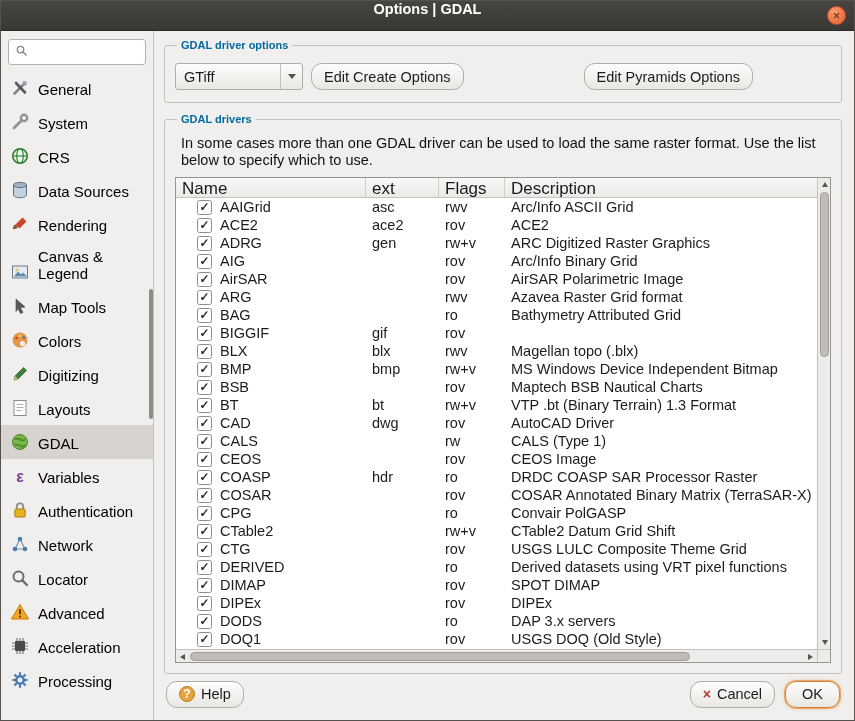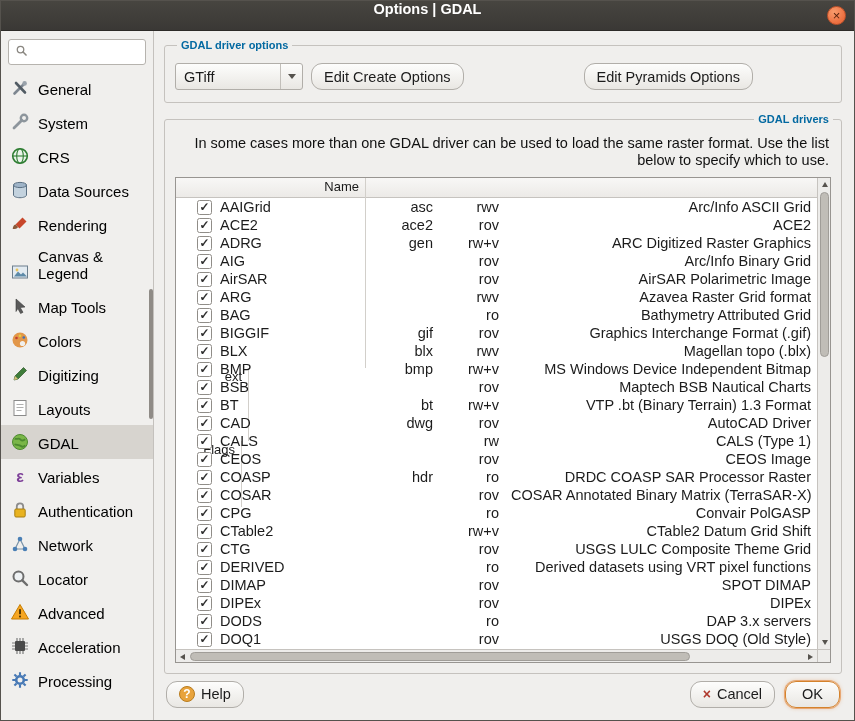--- a/index.html
+++ b/index.html
@@ -52,26 +52,26 @@
   .combo .combo-value{ flex:1; padding:0 8px; }
   .combo .combo-arrow{ width:22px; border-left:1px solid #c2bfba; height:100%;
     display:flex; align-items:center; justify-content:center; }
   .tri-down{ width:0; height:0; border-left:4px solid transparent; border-right:4px solid transparent;
     border-top:5px solid #55524d; }
   .btn{ height:27px; background:linear-gradient(#fdfdfc,#e9e7e3); border:1px solid #b1aea9;
     border-radius:11px; padding:0 12px; font-size:14.5px; font-family:"Liberation Sans",sans-serif;
     color:#1c1c1c; cursor:pointer; display:inline-flex; align-items:center; gap:6px; }
   .btn-pyramids{ margin-left:112px; }
 
-  .fs-drivers{ flex:1; margin-top:10px; display:flex; flex-direction:column; overflow:hidden;text-align:right; }
+  .fs-drivers{ flex:1; margin-top:10px; display:flex; flex-direction:column; overflow:hidden; }
   .drivers-desc{ font-size:14.5px; line-height:17px; padding:2px 2px 0 6px; color:#111; }
   .table-area{ position:relative; flex:1; margin-top:8px; border:1px solid #989591;
     background:#fff; overflow:hidden; }
   .thead{ display:flex; height:20px; background:linear-gradient(#f8f7f6,#eceae7);
-    border-bottom:1px solid #c6c3bf; font-size:13px; color:#1a1a1a; padding-right:13px;flex-direction:column; }
+    border-bottom:1px solid #c6c3bf; font-size:17px; color:#1a1a1a; padding-right:13px; }
   .th{ padding:1px 6px; border-right:1px solid #d2cfca; white-space:nowrap; overflow:hidden; }
   .th:last-child{ border-right:none; }
   .col-name{ width:190px; flex:0 0 190px; }
   .col-ext{ width:73px; flex:0 0 73px; }
   .col-flags{ width:66px; flex:0 0 66px; }
   .col-desc{ flex:1; min-width:0; }
   .tbody{ position:absolute; top:20px; left:0; right:13px; bottom:13px; overflow:hidden; }
   .row{ display:flex; height:18px; align-items:center; font-size:14.5px; }
   .cell{ padding:0 6px; white-space:nowrap; overflow:hidden; }
   .name-cell{ display:flex; align-items:center; gap:8px; padding-left:21px; }
@@ -417,21 +417,20 @@
   </div>
               <div class="row">
     <div class="cell col-name name-cell">
       <span class="checkbox">
                     <span class="check">✓</span>
                   </span>
       <span class="c-name">BIGGIF</span>
     </div>
     <div class="cell col-ext c-ext">gif</div>
     <div class="cell col-flags c-flags">rov</div>
-    <div class="cell col-desc c-desc">Graphics Interchange Format (.gif)</div>
   </div>
               <div class="row">
     <div class="cell col-name name-cell">
       <span class="checkbox">
                     <span class="check">✓</span>
                   </span>
       <span class="c-name">BLX</span>
     </div>
     <div class="cell col-ext c-ext">blx</div>
     <div class="cell col-flags c-flags">rwv</div>

